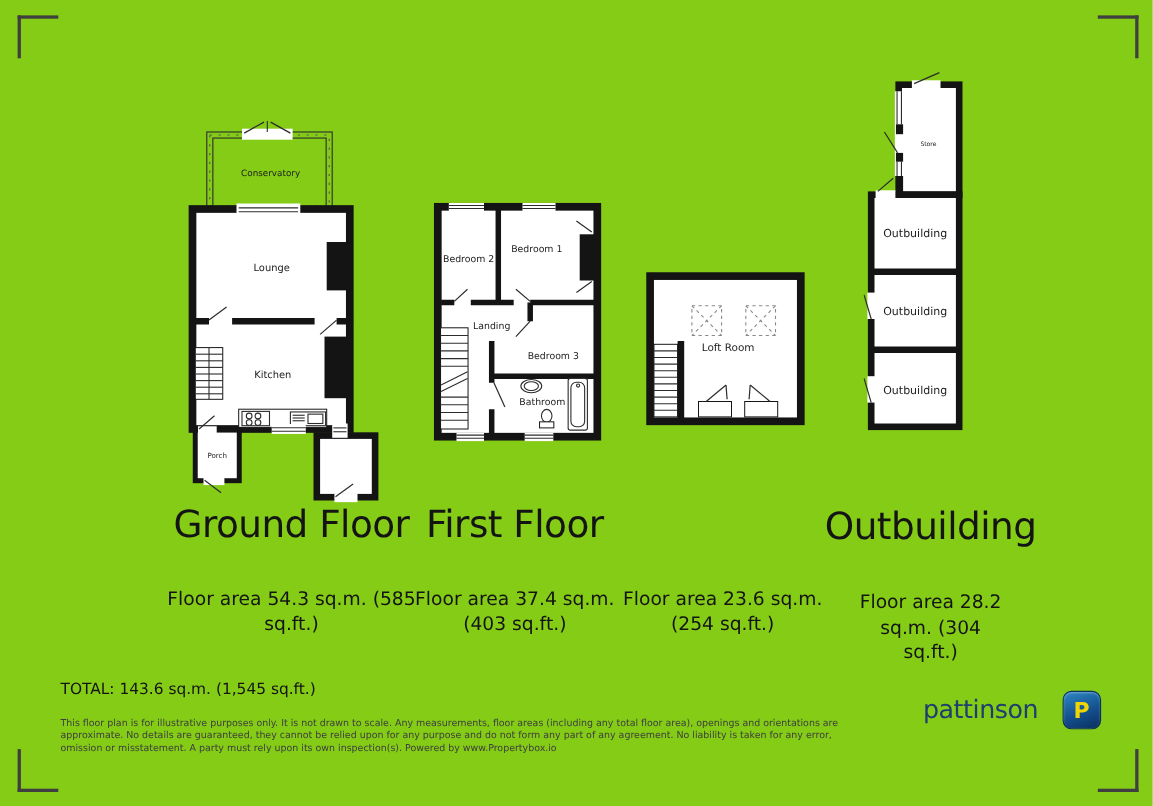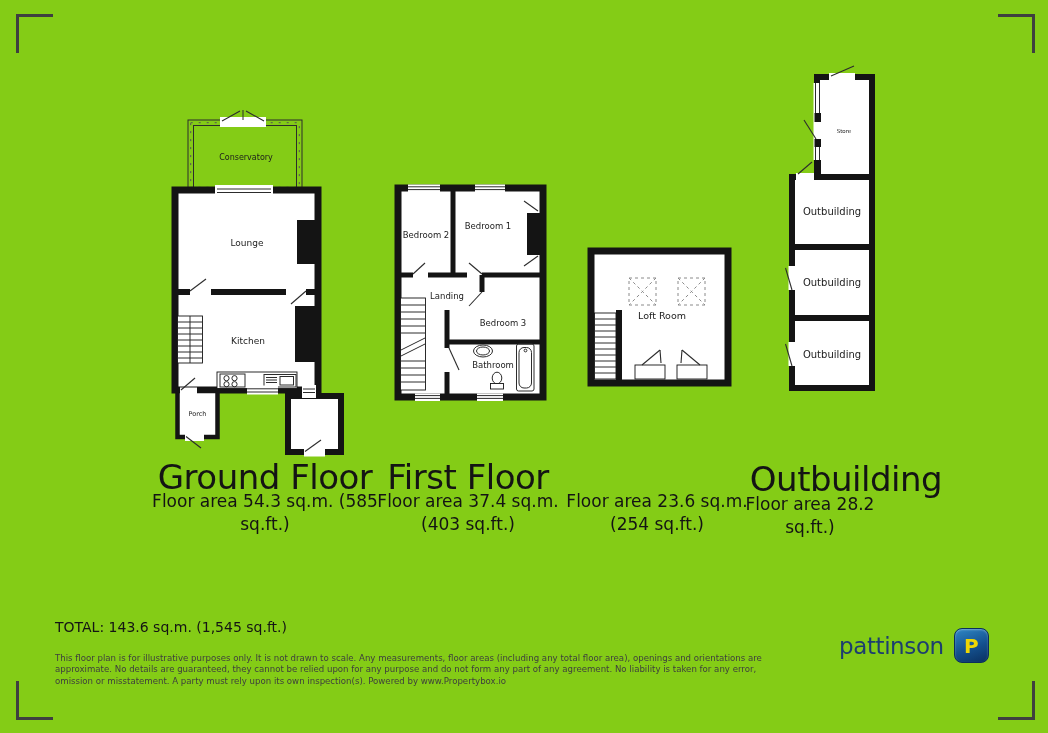--- a/index.html
+++ b/index.html
@@ -6,24 +6,24 @@
   .canvas{position:relative;width:1048px;height:733px;background:#84cc16;overflow:hidden;
           font-family:"DejaVu Sans","Liberation Sans",sans-serif;color:#111;}
   .corner{position:absolute;width:34px;height:36px;}
   .corner.tl{left:16px;top:14px;border-left:3px solid #3f3f3f;border-top:3px solid #3f3f3f;}
   .corner.tr{left:998px;top:14px;border-right:3px solid #3f3f3f;border-top:3px solid #3f3f3f;}
   .corner.bl{left:16px;top:681px;border-left:3px solid #3f3f3f;border-bottom:3px solid #3f3f3f;}
   .corner.br{left:998px;top:681px;border-right:3px solid #3f3f3f;border-bottom:3px solid #3f3f3f;}
   .plan{position:absolute;}
   .plan-title{position:absolute;width:260px;text-align:center;font-size:34px;color:#141414;
               white-space:nowrap;letter-spacing:-0.5px;}
-  .plan-area{position:absolute;text-align:center;font-size:17px;line-height:22.5px;color:#141414;}
+  .plan-area{position:absolute;text-align:center;font-size:17px;line-height:22.5px;color:#141414;margin-top:44px;}
   .total{position:absolute;left:55px;top:619px;font-size:14px;color:#141414;}
   .disclaimer{position:absolute;left:55px;top:653px;width:740px;font-size:8.6px;line-height:11.4px;color:#3e3e3e;}
-  .logo{position:absolute;left:839px;top:628px;display:flex;align-items:center;gap:10px;}
+  .logo{position:absolute;left:839px;top:628px;display:flex;align-items:center;gap:22px;}
   .logo-text{font-size:23px;color:#1c3e70;letter-spacing:-0.4px;}
   .logo-badge{width:33px;height:33px;border-radius:8px;display:flex;align-items:center;justify-content:center;
               background:linear-gradient(160deg,#2f87c5 0%,#14518f 55%,#0a3060 100%);
               border:1px solid #0a2f5c;box-shadow:inset 0 1px 2px rgba(255,255,255,.35);}
   .logo-badge span{color:#eed604;font-weight:bold;font-size:20px;line-height:1;}
   svg .wall{stroke:#141414;fill:none;}
   svg .room{fill:#ffffff;stroke:#141414;}
   svg .thin{stroke:#2c2c2c;stroke-width:1;fill:none;}
   svg .leaf{stroke:#2c2c2c;stroke-width:1.1;fill:none;}
   svg .solid{fill:#141414;stroke:none;}
@@ -270,22 +270,23 @@
     <div>sq.ft.)</div>
   </div>
   <div class="plan-area" style="left:365px;top:490px;width:206px">
     <div>Floor area 37.4 sq.m.</div>
     <div>(403 sq.ft.)</div>
   </div>
   <div class="plan-area" style="left:554px;top:490px;width:206px">
     <div>Floor area 23.6 sq.m.</div>
     <div>(254 sq.ft.)</div>
   </div>
-  <div class="plan-area" style="left:740px;top:493px;width:140px">
+  <div class="plan-area" style="left:776px;top:493px;width:140px">
     <div>Floor area 28.2</div>
+    <div>sq.m. (304</div>
     <div>sq.ft.)</div>
   </div>
 
   <div class="total">TOTAL: 143.6 sq.m. (1,545 sq.ft.)</div>
   <div class="disclaimer">This floor plan is for illustrative purposes only. It is not drawn to scale. Any measurements, floor areas (including any total floor area), openings and orientations are approximate. No details are guaranteed, they cannot be relied upon for any purpose and do not form any part of any agreement. No liability is taken for any error, omission or misstatement. A party must rely upon its own inspection(s). Powered by www.Propertybox.io</div>
 
   <div class="logo">
     <span class="logo-text">pattinson</span>
     <span class="logo-badge">
       <span>P</span>

